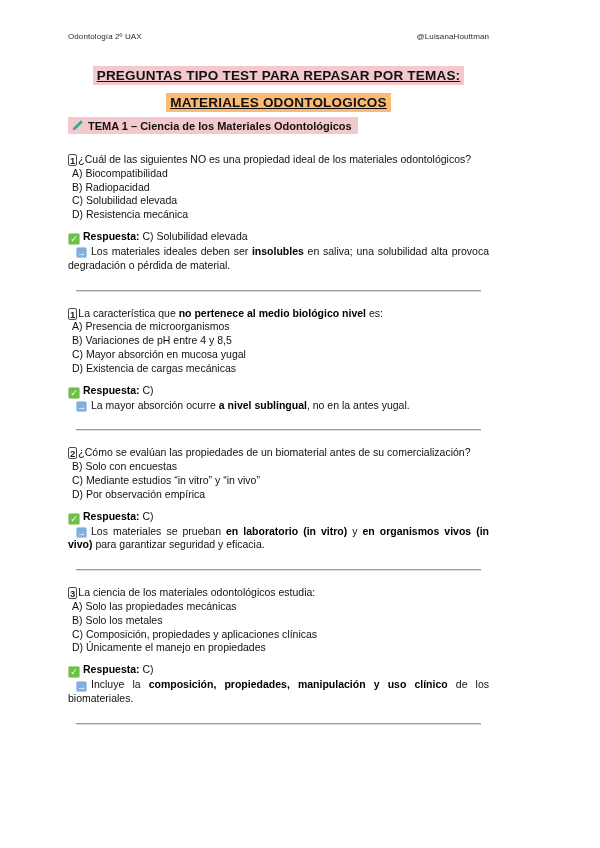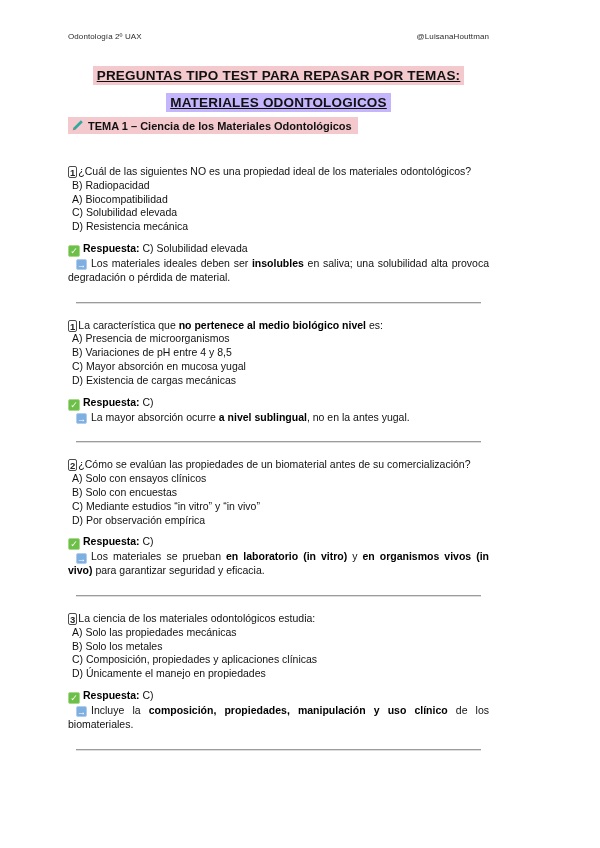--- a/index.html
+++ b/index.html
@@ -32,40 +32,40 @@
   .title-line {
     display: inline;
     font-size: 13.5px;
     font-weight: bold;
     color: #111;
     text-decoration: underline;
     padding: 2px 4px;
     letter-spacing: 0.2px;
   }
   .hl-pink   { background: #f4c9cd; }
-  .hl-mauve  { background: #c4b5fd; }
+  .hl-mauve  { background: #fdba74; }
   
   .tema-line { }
   .tema-hl {
     display: inline-block;
     background: #f4c9cd;
     padding: 2px 6px 2px 3px;
     font-size: 11px;
     font-weight: bold;
     color: #111;
   }
   .pencil-svg {
     display: inline-block;
     width: 13px; height: 13px;
     vertical-align: -2px;
     margin-right: 4px;
   }
   
   .question { font-size: 10.5px; line-height: 13.8px; }
-  .q-first { margin-top: 31px; }
+  .q-first { margin-top: 19px; }
   .q-line { color: #111; }
   .numbox {
     display: inline-block;
     min-width: 9px;
     height: 12px;
     border: 1px solid #4d4d4d;
     border-radius: 2px;
     background: #fff;
     font-size: 9.5px;
     font-weight: bold;
@@ -137,43 +137,42 @@
 
   <div class="tema-line">
     <span class="tema-hl"><svg class="pencil-svg" viewBox="0 0 16 16">
           <path d="M12.2 1.6 L14.5 3.9 L5.6 12.8 L2.2 13.9 L3.3 10.5 Z" fill="#2fa99e"></path>
           <path d="M3.3 10.5 L5.6 12.8 L2.2 13.9 Z" fill="#8a8a8a"></path>
         </svg><span>TEMA 1 – Ciencia de los Materiales Odontológicos</span></span>
   </div>
 
   <div class="question q-first">
     <p class="q-line"><span class="numbox">1</span><span><span>¿Cuál de las siguientes NO es una propiedad ideal de los materiales odontológicos?</span></span></p>
+    <p class="opt">A) Biocompatibilidad</p>
     <p class="opt">B) Radiopacidad</p>
-    <p class="opt">A) Biocompatibilidad</p>
     <p class="opt">C) Solubilidad elevada</p>
     <p class="opt">D) Resistencia mecánica</p>
     <p class="answer-line"><span class="check-icon">✓</span><b>Respuesta:</b><span> C) Solubilidad elevada</span></p>
     <p class="expl"><span class="arrow-icon">→</span><span><span>Los materiales ideales deben ser </span><b>insolubles</b><span> en saliva; una solubilidad alta provoca degradación o pérdida de material.</span></span></p>
     <hr class="separator">
   </div>
 
   <div class="question">
     <p class="q-line"><span class="numbox">1</span><span><span>La característica que </span><b>no pertenece al medio biológico nivel</b><span> es:</span></span></p>
     <p class="opt">A) Presencia de microorganismos</p>
     <p class="opt">B) Variaciones de pH entre 4 y 8,5</p>
     <p class="opt">C) Mayor absorción en mucosa yugal</p>
     <p class="opt">D) Existencia de cargas mecánicas</p>
     <p class="answer-line"><span class="check-icon">✓</span><b>Respuesta:</b><span> C)</span></p>
     <p class="expl"><span class="arrow-icon">→</span><span><span>La mayor absorción ocurre </span><b>a nivel sublingual</b><span>, no en la antes yugal.</span></span></p>
     <hr class="separator">
   </div>
 
   <div class="question">
     <p class="q-line"><span class="numbox">2</span><span><span>¿Cómo se evalúan las propiedades de un biomaterial antes de su comercialización?</span></span></p>
-    <p class="opt">A) Solo con ensayos clínicos</p>
     <p class="opt">B) Solo con encuestas</p>
     <p class="opt">C) Mediante estudios “in vitro” y “in vivo”</p>
     <p class="opt">D) Por observación empírica</p>
     <p class="answer-line"><span class="check-icon">✓</span><b>Respuesta:</b><span> C)</span></p>
     <p class="expl"><span class="arrow-icon">→</span><span><span>Los materiales se prueban </span><b>en laboratorio (in vitro)</b><span> y </span><b>en organismos vivos (in vivo)</b><span> para garantizar seguridad y eficacia.</span></span></p>
     <hr class="separator">
   </div>
 
   <div class="question">
     <p class="q-line"><span class="numbox">3</span><span><span>La ciencia de los materiales odontológicos estudia:</span></span></p>

